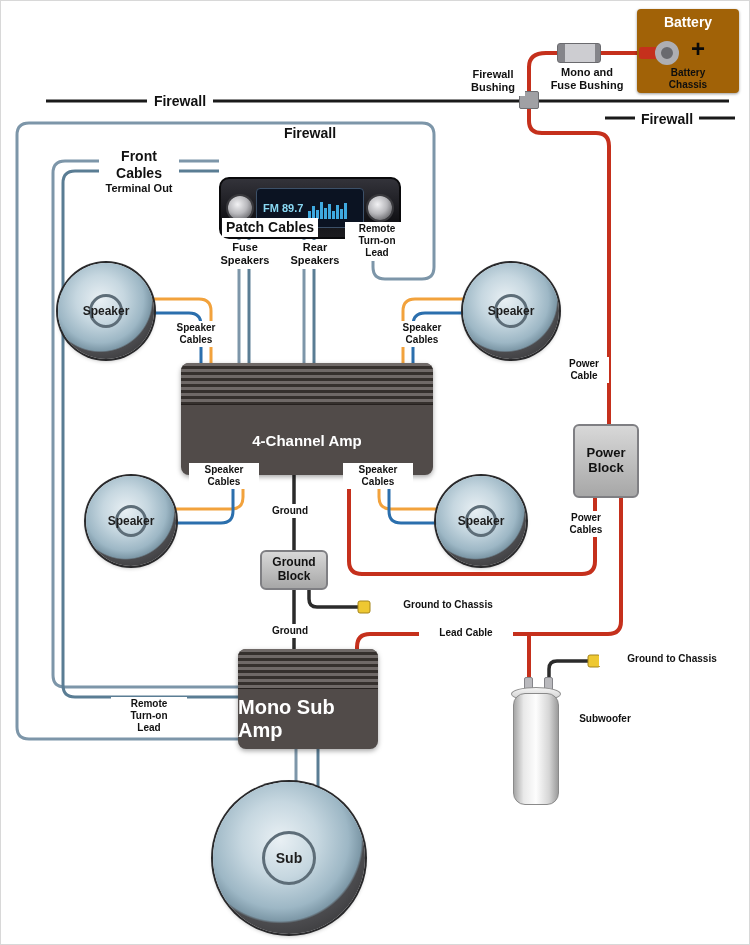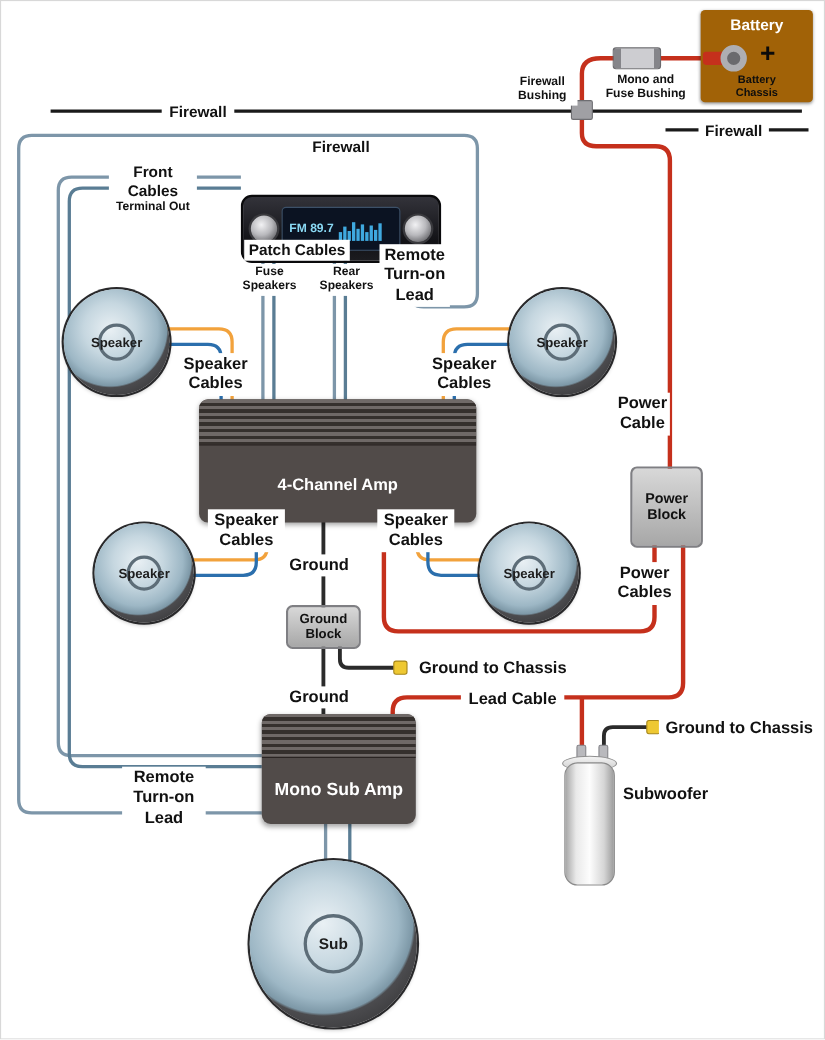--- a/index.html
+++ b/index.html
@@ -4,21 +4,21 @@
 <style>
   * { margin:0; padding:0; box-sizing:border-box; }
   html,body { background:#ffffff; font-family:"Liberation Sans", sans-serif; }
   #stage { position:relative; width:750px; height:945px; background:#ffffff; overflow:hidden; border:1px solid #d8d8d8; }
   svg.wires { position:absolute; left:0; top:0; z-index:1; }
   .comp { position:absolute; z-index:2; }
   .lbl { position:absolute; z-index:3; font-weight:bold; color:#111; text-align:center; line-height:1.22; }
   .lbl span { display:block; }
   .bgw { background:#ffffff; padding:1px 2px; }
   .fs14 { font-size:14px; }
-  .fs13 { font-size:15px; }
+  .fs13 { font-size:10px; }
   .fs11 { font-size:11px; }
   .sub-line { font-size:11px; }
 
   
   .receiver { left:218px; top:144px; width:182px; height:62px; background:linear-gradient(180deg,#33333a,#121216 70%,#1c1c20); border:2px solid #0a0a0c; border-radius:10px; display:flex; align-items:center; justify-content:space-between; padding:0 7px;margin-top:32px; }
   .knob { width:24px; height:24px; border-radius:50%; background:radial-gradient(circle at 40% 35%, #f2f2f4, #b8b8bc 45%, #6e6e72 78%, #47474b); box-shadow:0 0 0 2px #39393d; }
   .display { width:108px; height:40px; background:#0b1322; border:1px solid #3c5068; border-radius:4px; display:flex; align-items:center; gap:5px; padding:0 6px; }
   .freq { color:#8ad9f4; font-size:11px; font-weight:bold; white-space:nowrap; }
   .bars { display:flex; align-items:flex-end; gap:1px; height:22px; flex:1; }
   .bars i { width:3px; background:#3fa9df; display:block; }
@@ -28,21 +28,21 @@
     background:radial-gradient(circle at 44% 38%, #e9f0f4 0%, #c6d7e0 30%, #9db7c5 54%, #7d98a7 64%, #4b4b4e 66%, #343436 88%, #4a4a4c 100%);
     box-shadow:0 0 0 2px #29292b, 0 2px 4px rgba(0,0,0,.3); }
   .speaker .cap { position:absolute; width:36%; height:36%; border-radius:50%; border:3px solid #5d6d78; background:radial-gradient(circle at 40% 35%, #e4edf1, #accns 60%, #a9bfcb); }
   .speaker .txt { position:relative; z-index:1; font-weight:bold; font-size:12px; color:#1d1d1d; }
   .speaker.big .txt { font-size:14px; }
 
   
   .amp { position:absolute; z-index:2; border-radius:8px; background:#514b49; overflow:hidden; display:flex; flex-direction:column; box-shadow:0 2px 5px rgba(0,0,0,.35); }
   .amp .fins { width:100%; background:repeating-linear-gradient(180deg,#6f6967 0px,#6f6967 3px,#35302d 3px,#35302d 6px); border-bottom:1px solid #26211f; }
   .amp .aname { flex:1; display:flex; align-items:center; justify-content:center; color:#ffffff; font-weight:bold; font-size:15px; }
-  .amp.small .aname { font-size:16px; }
+  .amp.small .aname { font-size:20px; }
 
   
   .block { position:absolute; z-index:2; background:linear-gradient(180deg,#d8d8d8,#a7a7a7); border:2px solid #7f7f83; border-radius:6px; display:flex; flex-direction:column; align-items:center; justify-content:center; font-weight:bold; color:#111; line-height:1.15; }
   .block span { display:block; text-align:center; }
 
   
   .battery { left:636px; top:8px; width:102px; height:84px; background:#a16207; border-radius:4px; box-shadow:0 1px 3px rgba(0,0,0,.4); }
   .battery .btitle { text-align:center; color:#ffffff; font-weight:bold; font-size:14px; margin-top:5px; }
   .crimp { position:absolute; left:2px; top:38px; width:20px; height:12px; background:#c5301c; border-radius:3px; }
   .ring { position:absolute; left:18px; top:32px; width:24px; height:24px; border-radius:50%; border:6px solid #aeaeb2; background:#6a6a6e; }
@@ -173,21 +173,21 @@
   <div class="amp small" style="left:237px; top:648px; width:140px; height:100px;">
     <div class="fins" style="height:40px;"></div>
     <div class="aname">Mono Sub Amp</div>
   </div>
 
   <div class="comp capnub" style="left:523px; top:676px;"></div>
   <div class="comp capnub" style="left:543px; top:676px;"></div>
   <div class="comp captop"></div>
   <div class="comp capbody"></div>
 
-  <div class="speaker big" style="left:226px; top:781px; width:152px; height:152px;">
+  <div class="speaker big" style="left:212px; top:781px; width:152px; height:152px;">
     <div class="cap"></div>
     <div class="txt">Sub</div>
   </div>
 
   <div class="lbl fs14 bgw" style="left:146px; top:91px; width:66px;">
     <span>Firewall</span>
   </div>
   <div class="lbl fs14 bgw" style="left:634px; top:109px; width:64px;">
     <span>Firewall</span>
   </div>

